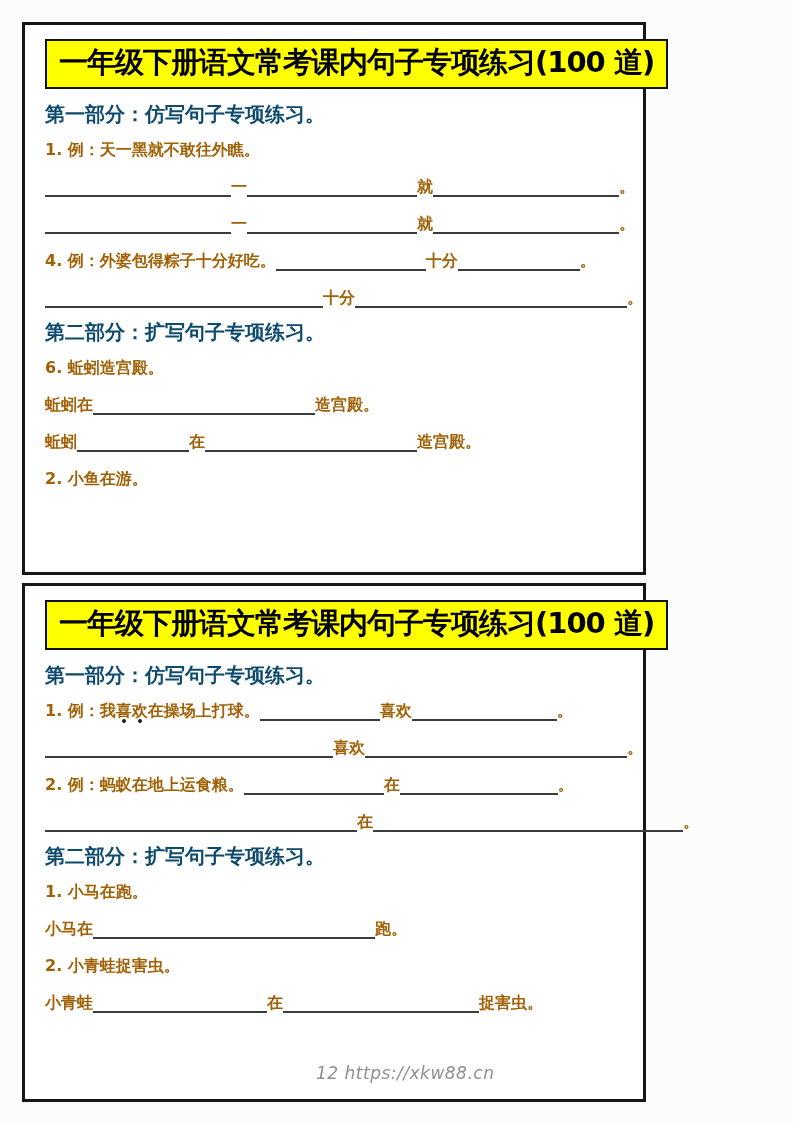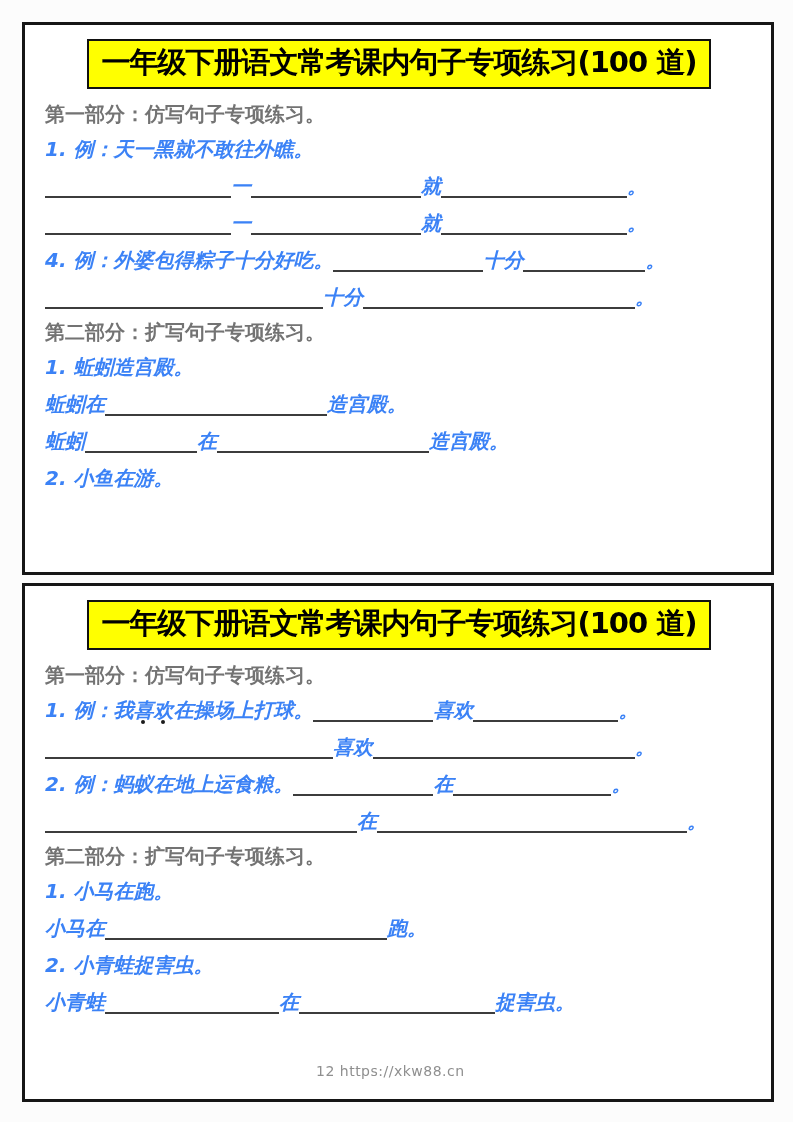--- a/index.html
+++ b/index.html
@@ -6,21 +6,21 @@
   body {
     width: 793px; height: 1122px;
     position: relative;
     background: #fcfcfc;
     font-family: "DejaVu Sans", "Liberation Sans", sans-serif;
     overflow: hidden;
   }
   .panel {
     position: absolute;
     left: 22px;
-    width: 752px;
+    width: 624px;
     background: #ffffff;
     border: 3px solid #161616;
     box-sizing: border-box;
     padding: 12px 18px 24px 20px;
   }
   .panel1 { top: 22px;  height: 553px; }
   .panel2 { top: 583px; height: 519px; }
 
   .title-wrap { text-align: center; margin: 2px 0 9px 0; }
   .title {
@@ -29,35 +29,34 @@
     border: 2px solid #111111;
     padding: 4px 12px 7px 12px;
     font-size: 29px;
     font-weight: bold;
     color: #000000;
     line-height: 1.2;
     letter-spacing: -1px;
     white-space: nowrap;
   }
   .sec-header {
-    color: #737373;
+    color: #0c4a6e;
     font-size: 20px;
     font-weight: bold;
     height: 33px;
     line-height: 33px;
     white-space: nowrap;
   }
   .row {
     height: 37px;
     line-height: 37px;
-    font-size: 20px;
+    font-size: 16px;
     font-weight: bold;
-    color: #3b82f6;
+    color: #a16207;
     white-space: nowrap;
-    font-style: italic;
   }
   .blank {
     display: inline-block;
     height: 6px;
     border-bottom: 2px solid #3c3c3c;
     vertical-align: -5px;
   }
   .em-char {
     display: inline-block;
     line-height: 1.05;
@@ -70,41 +69,42 @@
     width: 4px; height: 4px;
     background: #1b1b1b;
     border-radius: 50%;
     left: 50%; bottom: -3px;
     transform: translateX(-50%);
   }
   .watermark {
     position: absolute;
     left: 316px;
     top: 1063px;
-    font-size: 14px;
+    font-size: 17px;
     font-weight: normal;
     color: #8f8f8f;
     letter-spacing: 0.5px;
     z-index: 5;
+    font-style: italic;
   }
 </style>
 </head>
 <body>
 
 <div id="panels-root">
     <section class="panel panel1">
       <div class="title-wrap"><div class="title">一年级下册语文常考课内句子专项练习(100 道)</div></div>
       <div class="sec-header">第一部分：仿写句子专项练习。</div>
       <div class="row"><span class="txt">1. 例：天一黑就不敢往外瞧。</span></div>
       <div class="row"><span class="blank" style="width: 186px;"></span><span class="txt">一</span><span class="blank" style="width: 170px;"></span><span class="txt">就</span><span class="blank" style="width: 186px;"></span><span class="txt">。</span></div>
       <div class="row"><span class="blank" style="width: 186px;"></span><span class="txt">一</span><span class="blank" style="width: 170px;"></span><span class="txt">就</span><span class="blank" style="width: 186px;"></span><span class="txt">。</span></div>
       <div class="row"><span class="txt">4. 例：外婆包得粽子十分好吃。</span><span class="blank" style="width: 150px;"></span><span class="txt">十分</span><span class="blank" style="width: 122px;"></span><span class="txt">。</span></div>
       <div class="row"><span class="blank" style="width: 278px;"></span><span class="txt">十分</span><span class="blank" style="width: 272px;"></span><span class="txt">。</span></div>
       <div class="sec-header">第二部分：扩写句子专项练习。</div>
-      <div class="row"><span class="txt">1. 蚯蚓造宫殿。</span></div>
+      <div class="row"><span class="txt">6. 蚯蚓造宫殿。</span></div>
       <div class="row"><span class="txt">蚯蚓在</span><span class="blank" style="width: 222px;"></span><span class="txt">造宫殿。</span></div>
       <div class="row"><span class="txt">蚯蚓</span><span class="blank" style="width: 112px;"></span><span class="txt">在</span><span class="blank" style="width: 212px;"></span><span class="txt">造宫殿。</span></div>
       <div class="row"><span class="txt">2. 小鱼在游。</span></div>
     </section>
     <section class="panel panel2">
       <div class="title-wrap"><div class="title">一年级下册语文常考课内句子专项练习(100 道)</div></div>
       <div class="sec-header">第一部分：仿写句子专项练习。</div>
       <div class="row"><span class="txt">1. 例：我</span><span class="em-wrap"><span class="em-char">喜</span><span class="em-char">欢</span></span><span class="txt">在操场上打球。</span><span class="blank" style="width: 120px;"></span><span class="txt">喜欢</span><span class="blank" style="width: 145px;"></span><span class="txt">。</span></div>
       <div class="row"><span class="blank" style="width: 288px;"></span><span class="txt">喜欢</span><span class="blank" style="width: 262px;"></span><span class="txt">。</span></div>
       <div class="row"><span class="txt">2. 例：蚂蚁在地上运食粮。</span><span class="blank" style="width: 140px;"></span><span class="txt">在</span><span class="blank" style="width: 158px;"></span><span class="txt">。</span></div>

